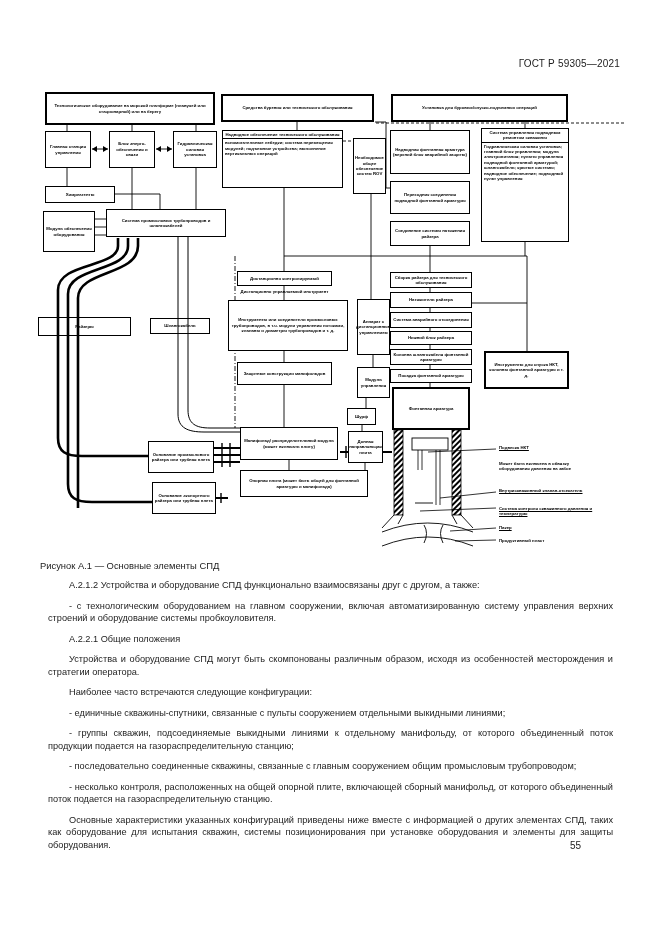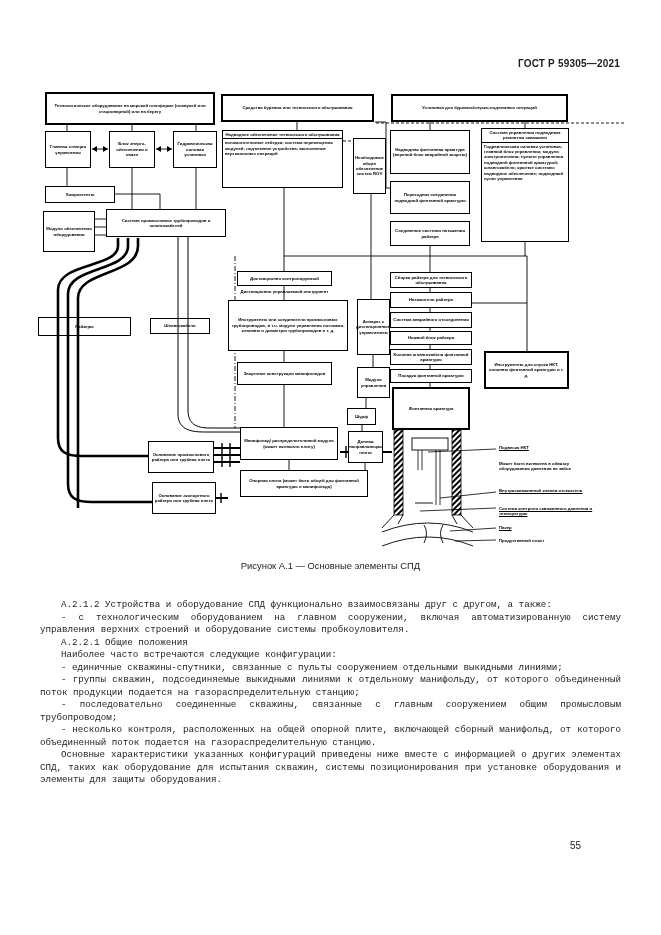--- a/index.html
+++ b/index.html
@@ -1,34 +1,34 @@
 <!DOCTYPE html>
 <html><head>
 <meta charset="utf-8">
 <style>
   html,body{margin:0;padding:0;background:#888;}
   .page{position:relative;width:661px;height:935px;background:#fff;margin:0 auto;
         font-family:"Liberation Sans", sans-serif;color:#1c1c1c;overflow:hidden;}
-  .gost-header{position:absolute;top:58px;right:41px;font-size:10px;font-weight:700;letter-spacing:.2px;}
+  .gost-header{position:absolute;top:58px;right:41px;font-size:10px;font-weight:400;letter-spacing:.2px;}
   .diagram{position:absolute;left:0;top:0;width:661px;height:560px;}
   .diagram svg{position:absolute;left:0;top:0;}
   .dbox{position:absolute;border:1px solid #000;background:#fff;display:flex;align-items:center;
         justify-content:center;text-align:center;font-size:4.3px;font-weight:700;line-height:1.25;
         padding:1px;box-sizing:border-box;color:#000;}
   .dbox.thick{border-width:2px;}
   .dbox.col{flex-direction:column;justify-content:flex-start;align-items:stretch;padding:0;}
   .dbox-hdr{font-weight:700;text-align:center;padding:1px 2px;}
   .dbox-body{text-align:left;padding:1px 2px;border-top:1px solid #000;flex:1;font-weight:700;}
   .dbox.plain{border:none;background:transparent;justify-content:flex-start;text-align:left;align-items:flex-start;}
   .dbox.center{justify-content:center;text-align:center;}
   .dbox.underline span{text-decoration:underline;}
   .dbox.transparent{background:transparent;}
   .textblock{position:absolute;left:40px;top:560px;width:581px;}
-  .fig-caption{text-align:center;font-size:9.4px;margin:0 0 28px 0;}
-  .para{margin:0;font-size:9.2px;line-height:12.5px;text-align:justify;text-indent:21px;font-family:Liberation Mono, monospace;}
+  .fig-caption{font-size:9.4px;margin:0 0 4px 0;}
+  .para{margin:8px;font-size:9.2px;line-height:12.5px;text-align:justify;text-indent:21px;}
   .para.bold{font-weight:700;}
   .page-number{position:absolute;top:840px;left:570px;font-size:10px;}
 </style>
 </head>
 <body>
 
 <div class="page">
 
   <div class="gost-header">ГОСТ Р 59305—2021</div>
 
@@ -207,20 +207,21 @@
           <span>Продуктивный пласт</span>
         </div>
       </div>
   </div>
 
   <div class="textblock">
     <p class="fig-caption">Рисунок А.1 — Основные элементы СПД</p>
     <p class="para">А.2.1.2 Устройства и оборудование СПД функционально взаимосвязаны друг с другом, а также:</p>
     <p class="para">- с технологическим оборудованием на главном сооружении, включая автоматизированную систему управления верхних строений и оборудование системы пробкоуловителя.</p>
     <p class="para">А.2.2.1 Общие положения</p>
+    <p class="para">Устройства и оборудование СПД могут быть скомпонованы различным образом, исходя из особенностей месторождения и стратегии оператора.</p>
     <p class="para">Наиболее часто встречаются следующие конфигурации:</p>
     <p class="para">- единичные скважины-спутники, связанные с пульты сооружением отдельными выкидными линиями;</p>
     <p class="para">- группы скважин, подсоединяемые выкидными линиями к отдельному манифольду, от которого объединенный поток продукции подается на газораспределительную станцию;</p>
     <p class="para">- последовательно соединенные скважины, связанные с главным сооружением общим промысловым трубопроводом;</p>
     <p class="para">- несколько контроля, расположенных на общей опорной плите, включающей сборный манифольд, от которого объединенный поток подается на газораспределительную станцию.</p>
     <p class="para">Основные характеристики указанных конфигураций приведены ниже вместе с информацией о других элементах СПД, таких как оборудование для испытания скважин, системы позиционирования при установке оборудования и элементы для защиты оборудования.</p>
   </div>
 
   <div class="page-number">55</div>
 

